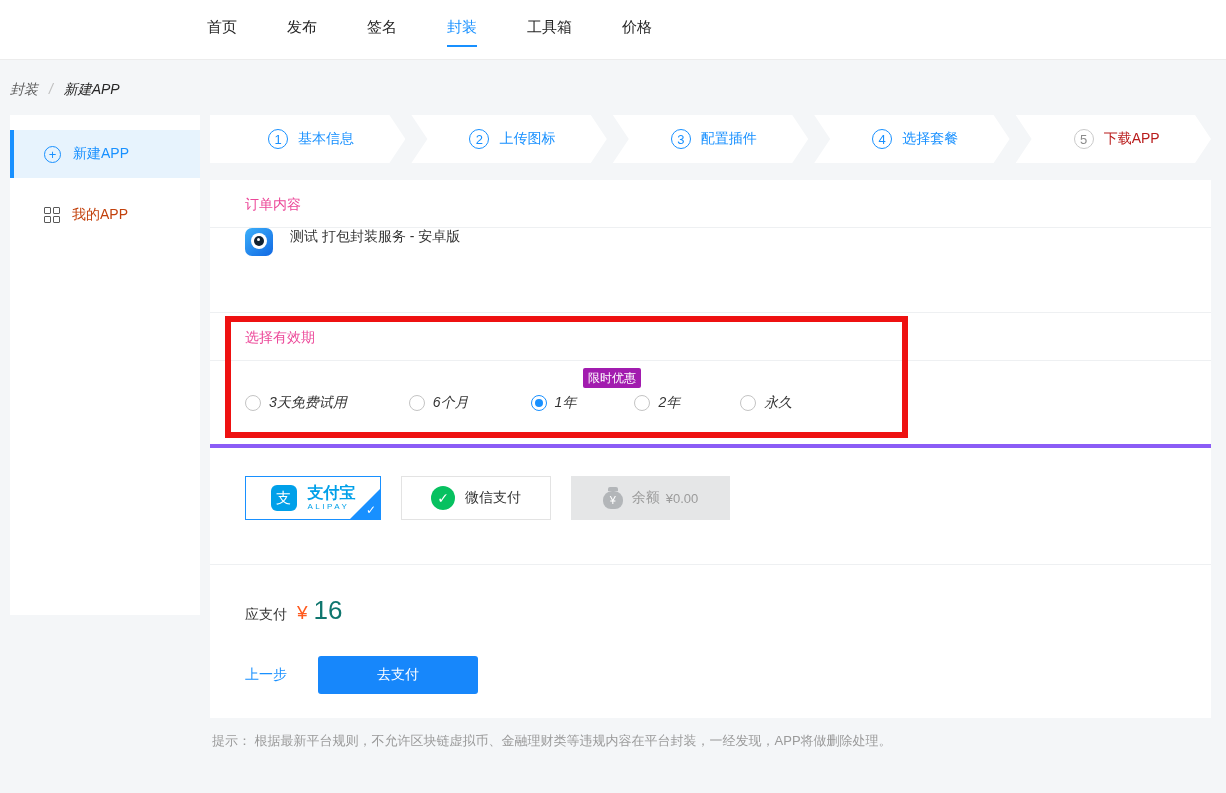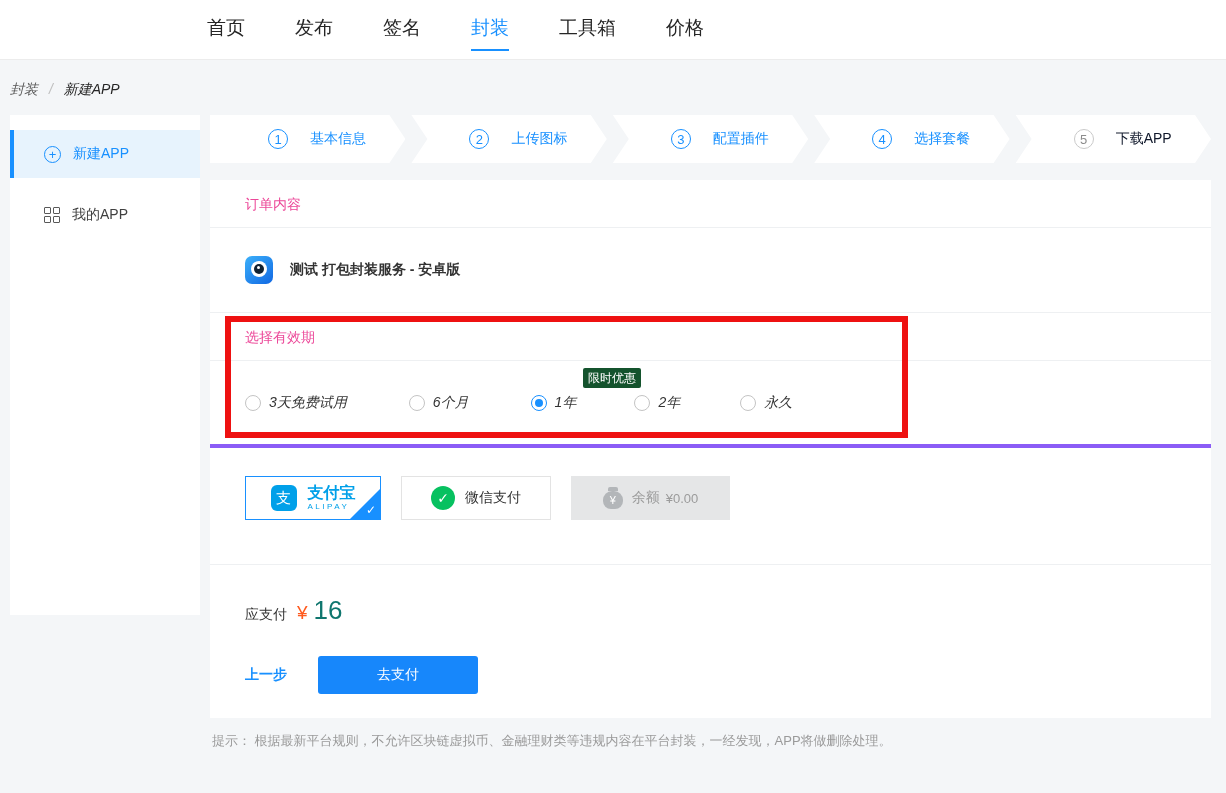--- a/index.html
+++ b/index.html
@@ -2,55 +2,55 @@
 <html><head>
 <meta charset="utf-8">
 <style>
   * { margin:0; padding:0; box-sizing:border-box; }
   html,body { width:1226px; }
   body { font-family:"Liberation Sans","DejaVu Sans",sans-serif; }
   .page { position:relative; width:1226px; height:793px; background:#f4f6f8; overflow:hidden; }
 
   
   .topnav { height:60px; background:#fff; border-bottom:1px solid #ececec; display:flex; align-items:center; padding-left:207px; }
-  .tab { font-size:19px; color:#262626; margin-right:50px; cursor:pointer; padding:6px 0 8px; border-bottom:2px solid transparent; }
+  .tab { font-size:15px; color:#262626; margin-right:50px; cursor:pointer; padding:6px 0 8px; border-bottom:2px solid transparent; }
   .tab.active { color:#1890ff; border-bottom-color:#1890ff; }
 
   
   .breadcrumb { margin:21px 0 16px 10px; font-size:14px; color:#595959;font-style:italic; }
   .breadcrumb .sep { color:#bfbfbf; margin:0 7px; }
   .breadcrumb .cur { color:#262626; }
 
   .layout { display:flex; padding:0 15px 0 10px; }
 
   
   .sidebar { width:190px; min-width:190px; height:500px; background:#fff; margin-right:10px; padding-top:15px; }
-  .side-item { height:48px; display:flex; align-items:center; padding-left:30px; font-size:14px; color:#404040; cursor:pointer; border-left:4px solid transparent; margin-bottom:13px; }
+  .side-item { height:48px; display:flex; align-items:center; padding-left:30px; font-size:14px; color:#c2410c; cursor:pointer; border-left:4px solid transparent; margin-bottom:13px; }
   .side-item.active { background:#e7f3fd; border-left-color:#1890ff; color:#1890ff; }
   .plus-circle { width:17px; height:17px; border:1px solid #1890ff; border-radius:50%; color:#1890ff; font-size:13px; line-height:15px; text-align:center; margin-right:12px; }
   .grid-icon { width:16px; height:16px; margin-right:12px; display:grid; grid-template-columns:7px 7px; grid-template-rows:7px 7px; gap:2px; }
   .grid-icon i { border:1px solid #595959; border-radius:1px; }
 
   .main { flex:1; }
 
   
   .steps { display:flex; height:48px; margin-bottom:17px; }
   .step { flex:1; background:#fff; display:flex; align-items:center; padding-left:58px; margin-right:6px;
           clip-path:polygon(0 0, calc(100% - 16px) 0, 100% 50%, calc(100% - 16px) 100%, 0 100%, 16px 50%); }
   .step:first-child { clip-path:polygon(0 0, calc(100% - 16px) 0, 100% 50%, calc(100% - 16px) 100%, 0 100%); }
   .step:last-child { margin-right:0; }
   .step-num { width:20px; height:20px; min-width:20px; border-radius:50%; border:1px solid #1890ff; color:#1890ff; font-size:13px; display:flex; align-items:center; justify-content:center; }
-  .step-label { margin-left:22px; font-size:14px; color:#1890ff; white-space:nowrap; }
+  .step-label { margin-left:10px; font-size:14px; color:#1890ff; white-space:nowrap; }
   .step.pending .step-num { border-color:#c9c9c9; color:#8c8c8c; }
-  .step.pending .step-label { color:#0f172a; }
+  .step.pending .step-label { color:#b91c1c; }
 
   
   .card { background:#fff; }
   .sec-header { height:48px; line-height:48px; padding:0 35px; font-size:14px; color:#ec4899; border-bottom:1px solid #eef0f2; }
-  .app-row { height:85px; display:flex; align-items:center; padding:0 35px; border-bottom:1px solid #eef0f2;font-weight:bold; }
+  .app-row { height:85px; display:flex; padding:0 35px; border-bottom:1px solid #eef0f2; }
   .app-icon { width:28px; height:28px; border-radius:7px; background:linear-gradient(140deg,#3cb0fa,#1168e3); position:relative; }
   .app-ring { position:absolute; left:6px; top:5px; width:16px; height:16px; background:#fff; border-radius:50%; }
   .app-pupil { position:absolute; left:3px; top:3px; width:10px; height:10px; background:#123; border-radius:50%; }
   .app-dot { position:absolute; left:3px; top:2px; width:3px; height:3px; background:#fff; border-radius:50%; }
   .app-name { margin-left:17px; font-size:14px; color:#333; }
 
   .radio-row { height:87px; display:flex; align-items:center; padding:0 35px; border-bottom:4px solid #8b5cf6;font-style:italic; }
   .option { display:flex; align-items:center; margin-right:60px; cursor:pointer; }
   .option:nth-child(1){ margin-right:62px; } .option:nth-child(2){ margin-right:62px;align-items:center; }
   .option:nth-child(3){ margin-right:58px;justify-content:center; } .option:nth-child(4){ margin-right:60px; }
@@ -76,28 +76,28 @@
   .bag::before { content:""; position:absolute; top:-4px; left:5px; width:10px; height:4px; background:#b3b6b9; border-radius:2px 2px 0 0; }
   .balance-label { margin-left:9px; font-size:14px; color:#9b9b9b; }
   .balance-amount { margin-left:6px; font-size:13px; color:#9b9b9b; }
 
   .checkout { padding:30px 35px 24px; }
   .due-row { display:flex; align-items:baseline; }
   .due-label { font-size:14px; color:#333; }
   .due-currency { margin-left:10px; font-size:19px; color:#ff5a1e; }
   .due-amount { margin-left:6px; font-size:26px; color:#0f766e; }
   .btn-row { margin-top:30px; display:flex; align-items:center; }
-  .prev-link { font-size:14px; color:#1890ff; cursor:pointer;font-weight:bold; }
+  .prev-link { font-size:14px; color:#1890ff; cursor:pointer; }
   .pay-btn { margin-left:31px; width:160px; height:38px; background:#1787fb; border:none; border-radius:3px; color:#fff; font-size:14px; cursor:pointer; font-family:inherit; }
 
   .footer-tip { margin:14px 0 0 2px; font-size:13px; color:#9a9a9a; }
 
   
   .hl-box { position:absolute; left:225px; top:316px; width:683px; height:122px; border:6px solid #ee1111; pointer-events:none; z-index:10; }
-  .hl-badge { position:absolute; left:583px; top:368px; background:#14532d; color:#fff; font-size:12px; line-height:1; padding:4px 5px; border-radius:2px; z-index:11; white-space:nowrap; }
+  .hl-badge { position:absolute; left:583px; top:368px; background:#a21caf; color:#fff; font-size:12px; line-height:1; padding:4px 5px; border-radius:2px; z-index:11; white-space:nowrap; }
 </style>
 </head>
 <body>
 
 <div class="page">
 
   <div class="topnav">
     <div class="tab">首页</div>
     <div class="tab">发布</div>
     <div class="tab">签名</div>

